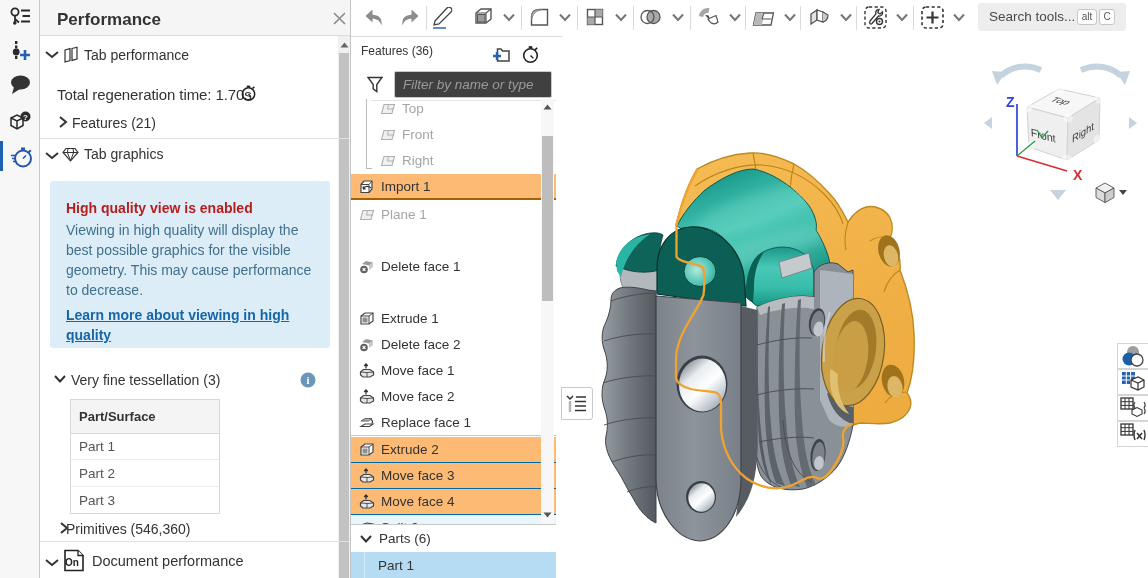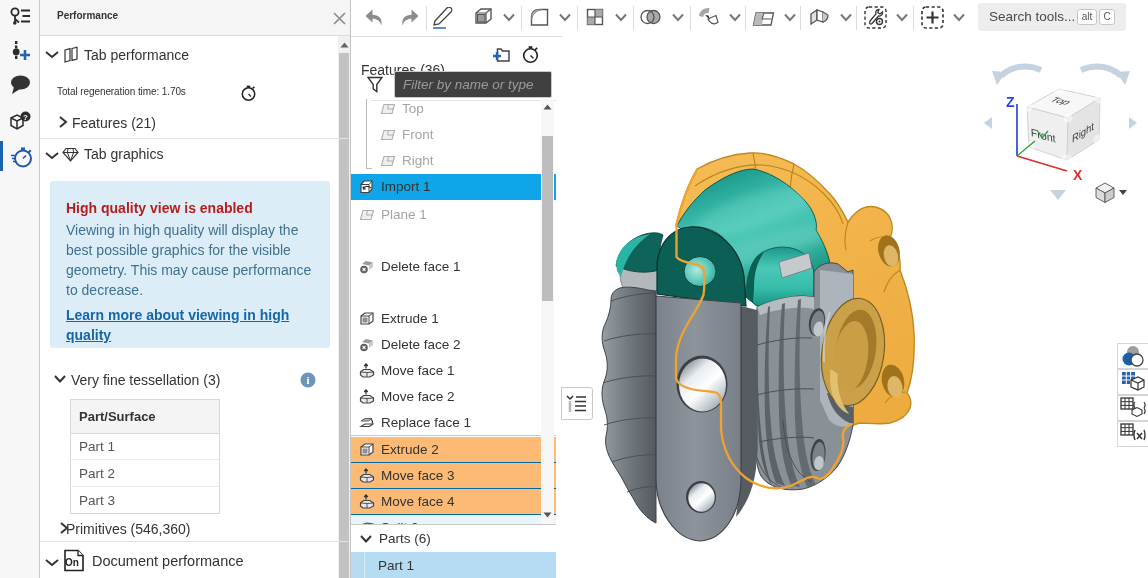--- a/index.html
+++ b/index.html
@@ -4,50 +4,50 @@
 <style>
 * { margin:0; padding:0; box-sizing:border-box; }
 html,body { width:1148px; height:578px; overflow:hidden; font-family:"Liberation Sans",sans-serif; background:#fff; }
 #root { position:relative; width:1148px; height:578px; }
 .abs { position:absolute; }
 
 #sidebar { left:0; top:0; width:40px; height:578px; background:#f7f7f7; border-right:1px solid #c9c9c9; }
 
 #perf { left:40px; top:0; width:311px; height:578px; background:#fff; border-right:1px solid #c4c4c4; }
 #perf-head { left:0; top:0; width:310px; height:36px; background:#f5f5f5; border-bottom:1px solid #dcdcdc; }
-#perf-head .title { position:absolute; left:17px; top:10px; font-size:10px; font-weight:bold; color:#333; }
+#perf-head .title { position:absolute; left:17px; top:10px; font-size:17px; font-weight:bold; color:#333; }
 #perf-scroll { left:298px; top:36px; width:12px; height:542px; background:#f0f0f0; }
 #perf-scroll .thumb { position:absolute; left:1px; top:17px; width:10px; height:525px; background:#c2c2c2; }
 .sect-row { position:absolute; font-size:14px; color:#333; }
 .divider { position:absolute; height:1px; background:#e2e2e2; }
 #infobox { left:10px; top:181px; width:280px; height:167px; background:#dcedf7; border-radius:3px; }
 #infobox .tt { position:absolute; left:16px; top:19px; font-size:14px; font-weight:bold; color:#b91c1c; }
 #infobox .bd { position:absolute; left:16px; top:39px; font-size:14px; color:#41708f; line-height:20px; width:250px; }
 #infobox .lk { position:absolute; left:16px; top:124px; font-size:14px; font-weight:bold; color:#1766a8; text-decoration:underline; line-height:20px; width:240px; }
 #tess-table { left:30px; top:399px; width:150px; height:115px; border:1px solid #d8d8d8;padding-left:47px; }
 #tess-table .th { position:absolute; left:0; top:0; width:148px; height:34px; background:#f4f4f4; border-bottom:1px solid #d8d8d8; }
 #tess-table .th span { position:absolute; left:8px; top:9px; font-size:13px; font-weight:bold; color:#333; }
 #tess-table .td { position:absolute; left:0; width:148px; height:26px; font-size:13.5px; color:#555; }
 #tess-table .td span { position:absolute; left:8px; top:5px; }
 
 #toolbar { left:351px; top:0; width:797px; height:36px; background:#fff; }
 .tsep { position:absolute; top:6px; width:1px; height:24px; background:#dadada; }
 .chev { position:absolute; top:13px; }
 
 #features { left:351px; top:36px; width:211px; height:542px; background:#fff; border-top:1px solid #dcdcdc; }
-#features .fhead { position:absolute; left:10px; top:25px; font-size:14px; color:#333; }
+#features .fhead { position:absolute; left:10px; top:7px; font-size:12px; color:#333; }
 #filterbox { position:absolute; left:43px; top:34px; width:158px; height:27px; border:1px solid #c9c9c9; border-radius:2px; background:#404040; }
 #filterbox span { position:absolute; left:8px; top:5px; font-size:13.5px; font-style:italic; color:#9a9a9a; }
 #flist { position:absolute; left:0px; top:62px; width:205px; height:425px; overflow:hidden; }
 .frow { position:absolute; left:0; width:205px; height:26px; font-size:13.5px; color:#333; }
 .frow .lbl { position:absolute; left:30px; top:5px; }
 .frow.ind .lbl { left:51px; }
 .frow.dis { color:#a5a5a5; }
 .frow.hl { background:#e9f4fb; }
-.frow.hlb { background:#0ea5e9; border-bottom:2px solid #0ea5e9; }
+.frow.hlb { background:#fdba74; border-bottom:2px solid #a16207; }
 .frow.hlg { background:#fdba74; border-bottom:1px solid #0369a1; }
 .ficon { position:absolute; left:8px; top:5px; width:16px; height:16px; }
 .frow.ind .ficon { left:29px; }
 #fscroll { position:absolute; left:190px; top:62px; width:13px; height:425px; background:#f7f7f7; }
 #fscroll .thumb { position:absolute; left:1px; top:37px; width:11px; height:165px; background:#bdbdbd; }
 #parts-sec { position:absolute; left:0; top:487px; width:205px; height:55px; }
 
 #viewport { left:562px; top:36px; width:586px; height:542px; background:#fff; }
 #notif { position:absolute; left:77px; top:2px; width:432px; height:26px; background:#8cc8ea; }
 #notif .txt { position:absolute; left:10px; top:5px; font-size:13.5px; color:#15324a; }
@@ -108,21 +108,21 @@
     <div id="perf-content">
 
       <svg class="abs" style="left:4px;top:48px" width="16" height="14" viewBox="0 0 16 14">
           <path d="M2,4 L8,9 L14,4" fill="none" stroke="#333" stroke-width="2"></path>
         </svg>
       <svg class="abs" style="left:22px;top:46px" width="18" height="18" viewBox="0 0 18 18">
           <path d="M3,4 L8,2.6 L8,14.5 L3,16 Z" fill="#fff" stroke="#333" stroke-width="1.2"></path>
           <path d="M10,2.5 L15,1.2 L15,13 L10,14.4 Z" fill="#fff" stroke="#333" stroke-width="1.2"></path>
         </svg>
       <span class="sect-row" style="left:44px;top:47px">Tab performance</span>
-      <span class="sect-row" style="left:17px;top:86px;font-size:10px;letter-spacing:-0.1px">Total regeneration time: 1.70s</span>
+      <span class="sect-row" style="left:17px;top:86px;font-size:15px;letter-spacing:-0.1px">Total regeneration time: 1.70s</span>
       <svg class="abs" style="left:199px;top:84px" width="18" height="18" viewBox="0 0 18 18">
           <circle cx="9.5" cy="10" r="6.2" fill="none" stroke="#222" stroke-width="1.5"></circle>
           <rect x="7.8" y="1.6" width="3.4" height="2" fill="#222"></rect>
           <line x1="13.5" y1="4.5" x2="15.4" y2="2.9" stroke="#222" stroke-width="1.5"></line>
           <line x1="9.5" y1="10" x2="12" y2="12.6" stroke="#222" stroke-width="1.3"></line>
         </svg>
       <svg class="abs" style="left:17px;top:116px" width="12" height="12" viewBox="0 0 12 12">
           <path d="M3,1 L9,6 L3,11" fill="none" stroke="#333" stroke-width="2"></path>
         </svg>
       <span class="sect-row" style="left:32px;top:115px">Features (21)</span>

